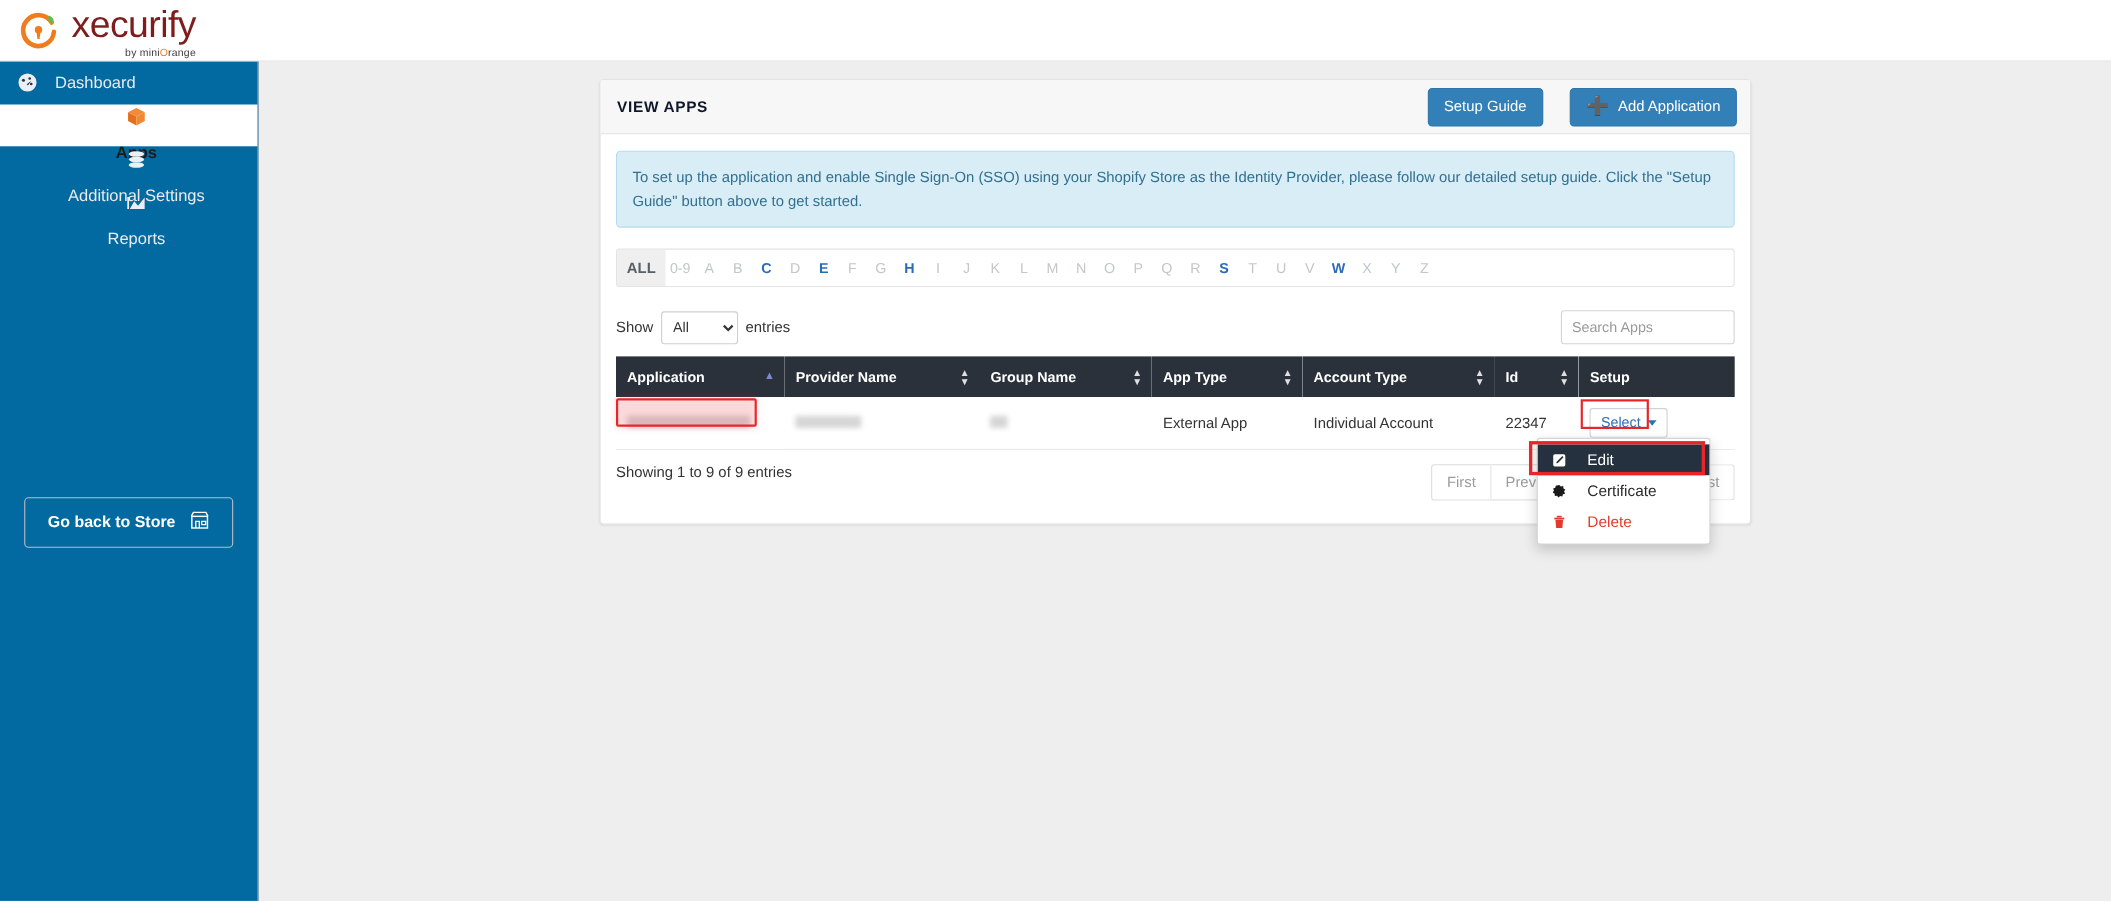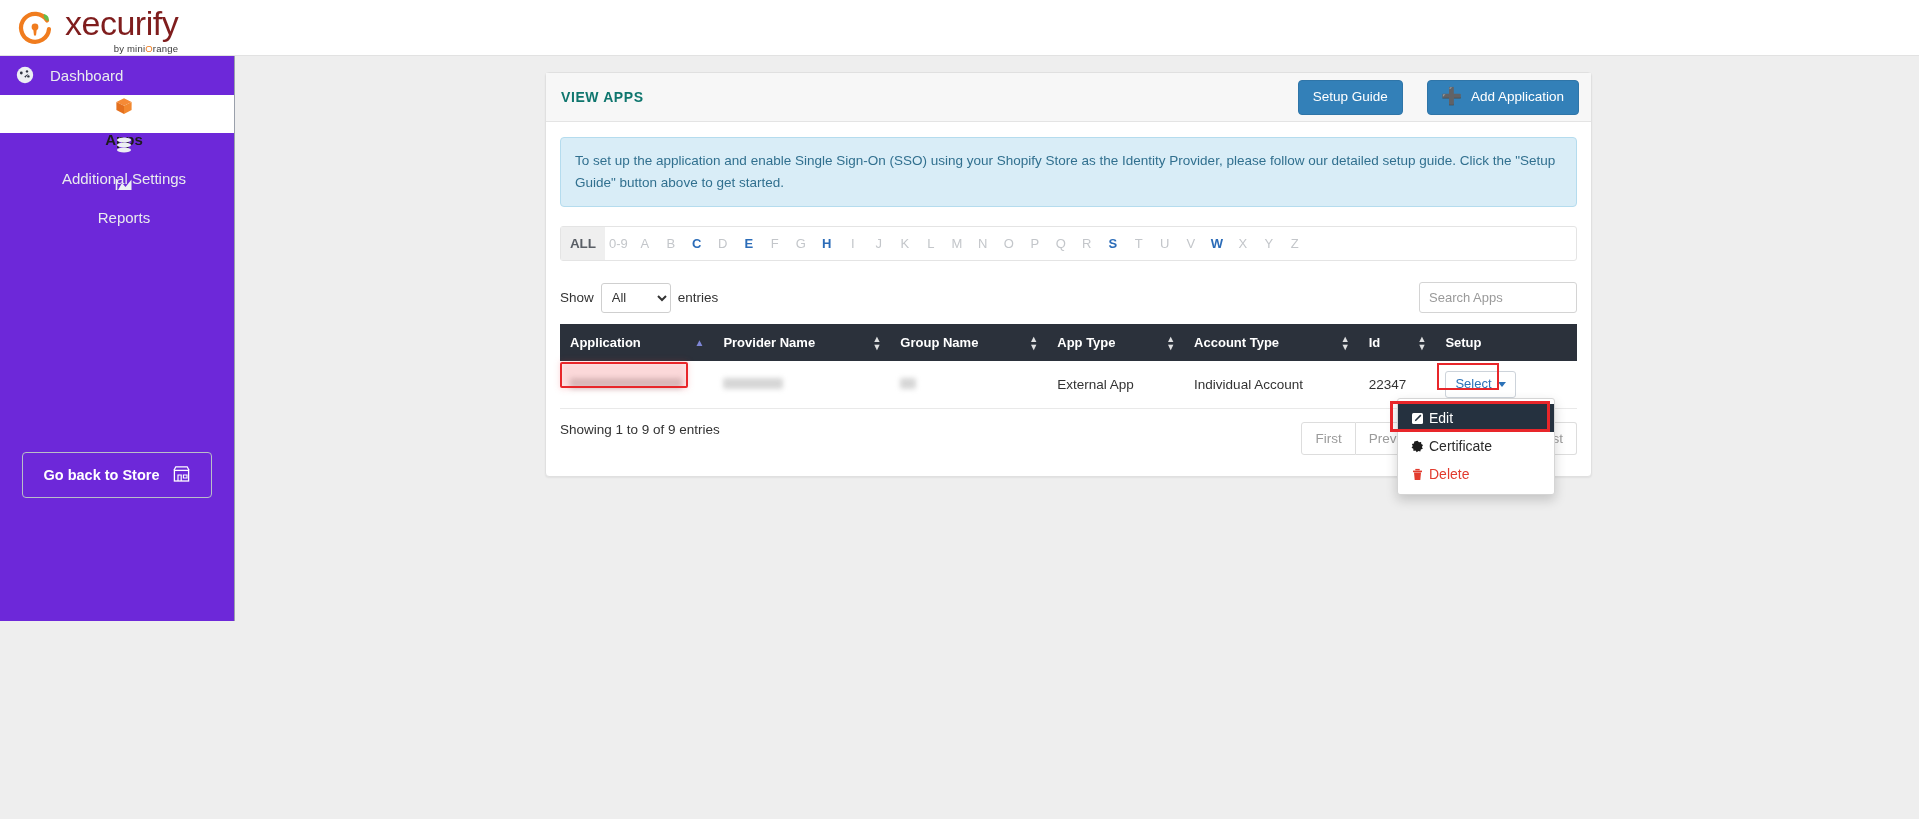--- a/index.html
+++ b/index.html
@@ -28,22 +28,22 @@
   }
   .logo-sub {
     font-size: 9.5px; color: #3a3a3a; text-align: right;
     margin-top: 3px; letter-spacing: 0.2px;
   }
   .logo-sub .mo-o { color: #f07c1e; }
 
   
   .sidebar {
     position: absolute; left: 0; top: 56px;
-    width: 235px; height: 565px;
-    background: #6d28d9;
+    width: 235px; height: 763px;
+    background: #0369a1;
     border-right: 1px solid #9aa0ab;
   }
   .nav-item {
     display: flex; align-items: center; gap: 14px;
     height: 38px; padding-left: 14px;
     color: #e9ebee; font-size: 15px;
     cursor: pointer;
   }
   .nav-item + .nav-item { margin-top: 1px; flex-direction: column; }
   .nav-item.active { background: #ffffff; color: #1b1b1b; font-weight: bold; }
@@ -66,21 +66,21 @@
     background: #ffffff;
     border: 1px solid #e0e0e0; border-radius: 4px;
     box-shadow: 0 1px 2px rgba(0,0,0,.06);
   }
   .card-head {
     height: 49px; background: #f7f7f7;
     border-bottom: 1px solid #e4e4e4;
     display: flex; align-items: center; justify-content: space-between;
     padding: 0 12px 0 15px;
   }
-  .card-title { font-size: 14px; font-weight: bold; color: #0f766e; letter-spacing: .6px; }
+  .card-title { font-size: 14px; font-weight: bold; color: #0f172a; letter-spacing: .6px; }
   .head-btns { display: flex; gap: 24px; border-radius: 16px; }
   .btn-blue {
     background: #3380b8; border: 1px solid #2f75a8; color: #fff;
     border-radius: 4px; font-size: 13.5px;
     padding: 8px 14px; cursor: pointer;
     display: flex; align-items: center; gap: 8px; line-height: 1;
   }
   .plus-glyph { font-size: 17px; font-weight: bold; line-height: 1; position: relative; top: -1px; }
 
   .card-body { padding: 15px 14px 0 14px; }
@@ -186,21 +186,21 @@
 
   
   .dropdown-menu {
     position: absolute; left: 1397px; top: 398px;
     width: 158px; background: #ffffff;
     border: 1px solid #d5d5d5; border-radius: 3px;
     box-shadow: 0 5px 12px rgba(0,0,0,.18);
     padding: 5px 0 6px 0; z-index: 40;
   }
   .dd-item {
-    display: flex; align-items: center; gap: 4px;
+    display: flex; align-items: center; gap: 18px;
     padding: 6px 12px; font-size: 14px; color: #2b2b2b; cursor: pointer;
   }
   .dd-item.active { background: #25313f; color: #ffffff; }
   .dd-item.danger { color: #e23b2e; }
   .dd-redbox {
     position: absolute; left: -8px; top: 2px; width: 160px; height: 31px;
     border: 3px solid #e8262a; pointer-events: none;
   }
   .dd-icon { width: 15px; display: flex; align-items: center; justify-content: center; font-size: 13px; }
 </style>

